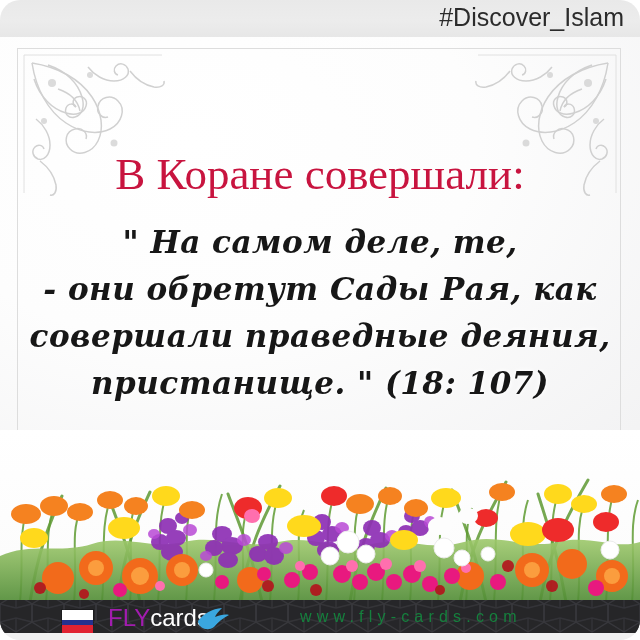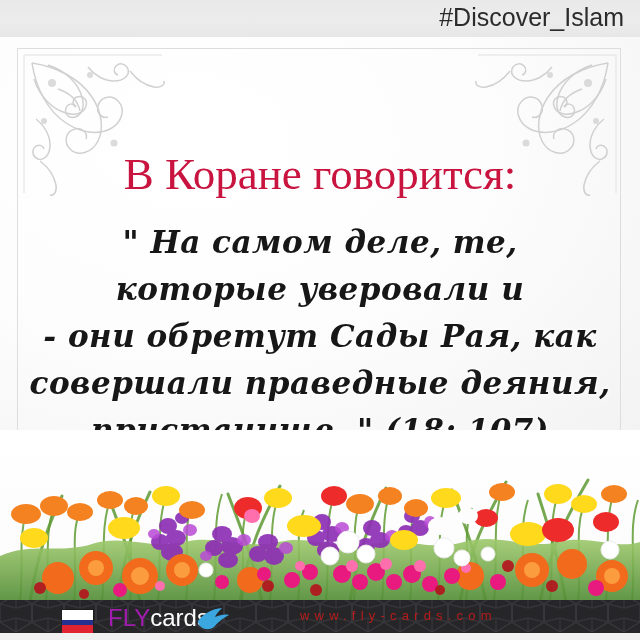--- a/index.html
+++ b/index.html
@@ -4,20 +4,21 @@
 <style>
   html,body{margin:0;padding:0;}
   body{
     width:640px;height:640px;overflow:hidden;
     background:#ffffff;
     font-family:"Liberation Sans", sans-serif;
   }
   #card{
     position:relative;width:640px;height:640px;overflow:hidden;
     background:#ffffff;
+    border-radius:20px;
   }
 
   
   .header-band{
     position:absolute;left:0;top:0;width:640px;height:37px;
     background:linear-gradient(180deg,#e9e9e9 0%,#ececec 55%,#e7e7e7 100%);
   }
   .hashtag{
     position:absolute;right:16px;top:3px;
     font-size:25px;letter-spacing:0px;color:#2b2b2b;
@@ -92,21 +93,21 @@
     font-family:"Liberation Sans", sans-serif;
     font-size:24px;line-height:24px;white-space:nowrap;
   }
   .brand .fly{color:#a21caf;font-weight:400;}
   .brand .cards{color:#ffffff;font-weight:400;}
   .bird{position:absolute;left:196px;top:607px;}
 
   .site{
     position:absolute;left:300px;top:608px;
     font-family:"Liberation Sans", sans-serif;
-    font-size:13px;letter-spacing:5.2px;color:#b91c1c;
+    font-size:16px;letter-spacing:5.2px;color:#15803d;
     white-space:nowrap;font-weight:400;
   }
 
   .bottom-strip{
     position:absolute;left:0;top:633px;width:640px;height:7px;
     background:#f0f0f0;
   }
 </style>
 </head>
 <body>
@@ -154,25 +155,24 @@
         <path d="M22 112 C30 118 36 126 38 136 C39 143 36 147 32 146"></path>
         <path d="M112 22 C118 30 126 36 136 38 C143 39 147 36 146 32"></path>
         <path d="M40 40 C52 44 60 52 62 62"></path>
         <circle cx="34" cy="34" r="4" fill="#d5d5d5" stroke="none"></circle>
         <circle cx="72" cy="26" r="3" fill="#d5d5d5" stroke="none"></circle>
         <circle cx="26" cy="72" r="3" fill="#d5d5d5" stroke="none"></circle>
         <circle cx="96" cy="94" r="3.5" fill="#d5d5d5" stroke="none"></circle>
       </svg>
     </div>
 
-    <div class="title">В Коране говорится:</div>
+    <div class="title">В Коране совершали:</div>
 
     <div class="quote">
       <span class="ln">" На самом деле, те,</span>
-      <span class="ln">которые уверовали и</span>
       <span class="ln">- они обретут Сады Рая, как</span>
       <span class="ln">совершали праведные деяния,</span>
       <span class="ln">пристанище. " (18: 107)</span>
     </div>
   </div>
 
   <div class="flowers">
     <svg width="640" height="172" viewBox="0 0 640 172">
       <defs>
         <linearGradient id="sky" x1="0" y1="0" x2="0" y2="1">

